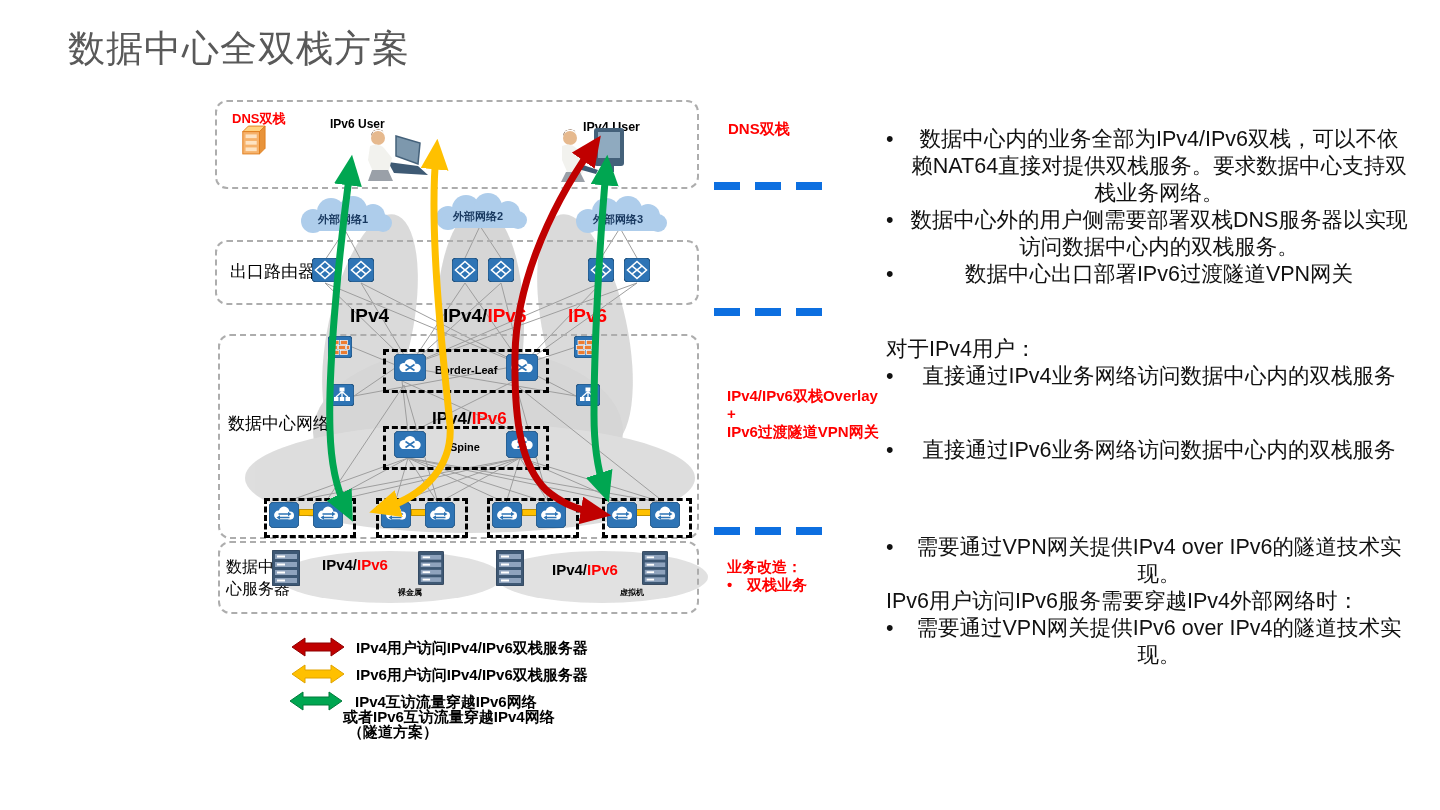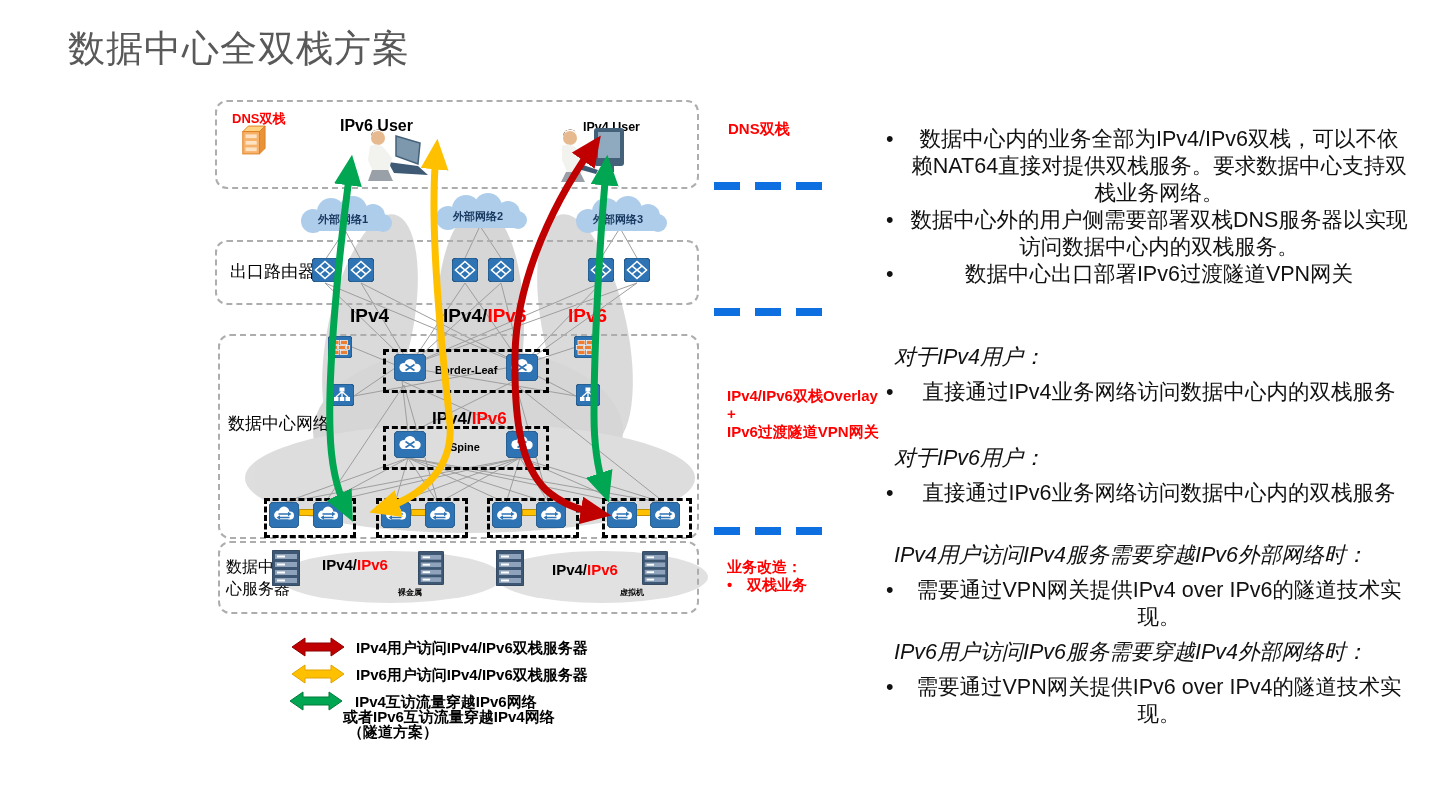--- a/index.html
+++ b/index.html
@@ -11,21 +11,21 @@
   .red{color:#FF0000;}
   .dash-box{position:absolute;border:2px dashed #ADADAD;border-radius:12px;}
   .black-box{position:absolute;border:3px dashed #000;}
   .blue-dashes{position:absolute;width:118px;height:8px;
      background:repeating-linear-gradient(90deg,#0D6FE0 0 26px,transparent 26px 41px);}
   .peer{position:absolute;width:15px;height:5px;background:#FFC000;border:1px solid #BF9000;}
   #title{position:absolute;left:68px;top:24px;font-size:37px;color:#595959;letter-spacing:1px;}
   .mid-note{position:absolute;font-size:15px;font-weight:bold;line-height:18px;color:#FF0000;}
   .leg-txt{position:absolute;font-size:15px;font-weight:bold;color:#000;}
   .rp{position:absolute;width:522px;font-size:21.5px;line-height:27px;color:#111;}
-  .rp-head{margin:8px;font-style:italic;}
+  .rp-head{margin:0;}
   .brow{display:flex;}
   .bmark{flex:0 0 24px;}
   .btxt{flex:1;text-align:center;}
   .cloud-lbl{position:absolute;font-size:11px;font-weight:bold;color:#17375E;}
   svg.icon{position:absolute;}
 </style>
 </head>
 <body>
 
 <div id="slide">
@@ -156,21 +156,21 @@
       <use href="#sym-cloudnet"></use>
     </svg>
 <div class="cloud-lbl" style="left:318px;top:212px">外部网络1</div>
 <div class="cloud-lbl" style="left:453px;top:209px">外部网络2</div>
 <div class="cloud-lbl" style="left:593px;top:212px">外部网络3</div>
 
 <div class="lbl b red" style="left:232px;top:110px;font-size:13px">DNS双栈</div>
 <svg class="icon" style="left:240px;top:125px" width="26" height="30">
       <use href="#sym-dns"></use>
     </svg>
-<div class="lbl b" style="left:340px;top:117px;font-size:16px">IPv6 User</div>
+<div class="lbl b" style="left:330px;top:117px;font-size:12px">IPv6 User</div>
 <div class="lbl b" style="left:583px;top:120px;font-size:12.5px">IPv4 User</div>
 
 <svg class="icon" style="left:352px;top:124px" width="88" height="62" viewBox="0 0 88 62">
   <path d="M44 12 l24 7 -2 21 -22 -8 z" fill="#7D98AD" stroke="#44617A" stroke-width="1.5"></path>
   <path d="M36 38 l30 4 10 9 -34 -2 z" fill="#3E5A74"></path>
   <circle cx="26" cy="14" r="7" fill="#E6B98E"></circle>
   <path d="M19 12 a7 7 0 0 1 13 -3 l-2 -3 h-8 z" fill="#6B4326"></path>
   <path d="M18 22 q8 -4 14 2 l8 10 -4 16 h-14 l-6 -14 z" fill="#F2F2EE"></path>
   <path d="M20 46 h16 l5 11 h-25 z" fill="#9AA0A8"></path>
 </svg>
@@ -361,29 +361,27 @@
 
 <div class="rp" style="left:886px;top:336px">
   <p class="rp-head">对于IPv4用户：</p>
   <div class="brow">
         <span class="bmark">•</span>
         <span class="btxt">直接通过IPv4业务网络访问数据中心内的双栈服务</span>
       </div>
 </div>
 
 <div class="rp" style="left:886px;top:437px">
-  <p class="rp-head">对于IPv6用户：</p>
   <div class="brow">
         <span class="bmark">•</span>
         <span class="btxt">直接通过IPv6业务网络访问数据中心内的双栈服务</span>
       </div>
 </div>
 
 <div class="rp" style="left:886px;top:534px">
-  <p class="rp-head">IPv4用户访问IPv4服务需要穿越IPv6外部网络时：</p>
   <div class="brow">
         <span class="bmark">•</span>
         <span class="btxt">需要通过VPN网关提供IPv4 over IPv6的隧道技术实现。</span>
       </div>
   <p class="rp-head">IPv6用户访问IPv6服务需要穿越IPv4外部网络时：</p>
   <div class="brow">
         <span class="bmark">•</span>
         <span class="btxt">需要通过VPN网关提供IPv6 over IPv4的隧道技术实现。</span>
       </div>
 </div>

